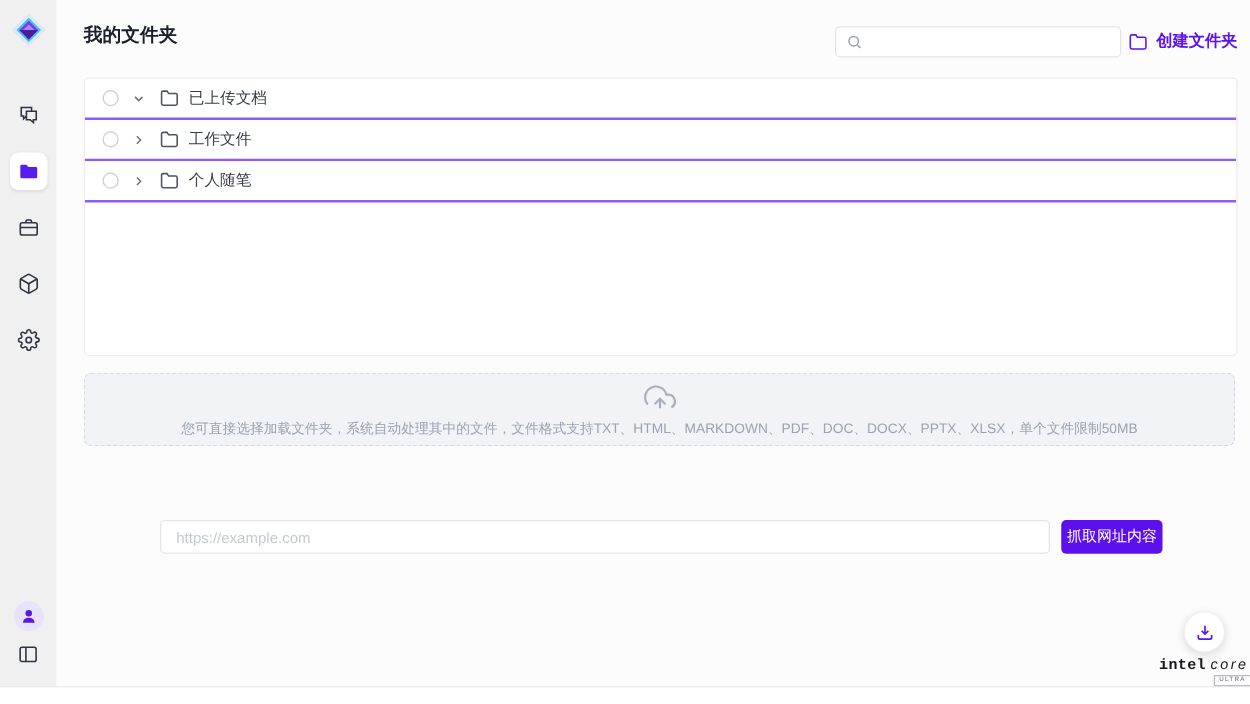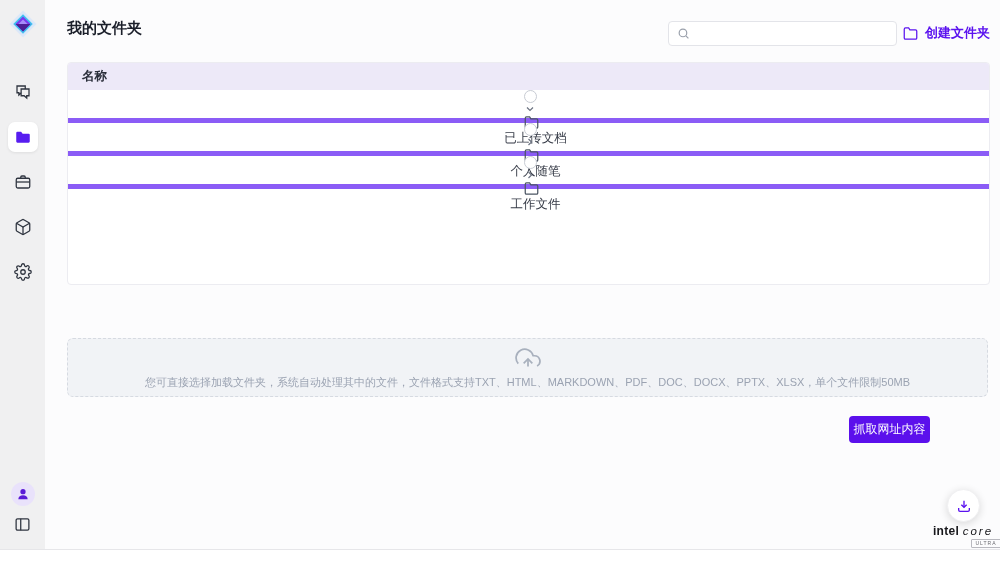--- a/index.html
+++ b/index.html
@@ -27,48 +27,48 @@
   .searchbox input { border:none; outline:none; flex:1; font-size:12px; margin-left:6px; background:transparent; color:#333; }
   .create-btn { position:absolute; right:10px; top:24px; display:flex; align-items:center; gap:7px;
                 background:none; border:none; color:#5b13ef; font-size:13px; font-weight:bold; cursor:pointer;
                 font-family:Liberation Mono, monospace; }
 
   
   .panel { position:absolute; left:22px; top:62px; width:923px; height:223px; background:#fff;
            border:1px solid #ececf1; border-radius:4px; overflow:hidden; }
   .thead { height:27px; background:#ede9f8; display:flex; align-items:center; padding-left:14px;
            font-size:12.5px; font-weight:bold; color:#2a2e3a; }
-  .frow { height:33px; display:flex; align-items:center; padding-left:14px; border-bottom:5px solid #8b5cf6; cursor:pointer; background:#fff;flex-direction:column; }
+  .frow { height:33px; display:flex; align-items:center; padding-left:14px; border-bottom:2px solid #8b5cf6; cursor:pointer; background:#fff; }
   .chk { width:13px; height:13px; border:1.5px solid #c8ccd4; border-radius:50%; margin-right:10px; background:#fff; cursor:pointer; flex:0 0 auto; }
   .chev { width:12px; height:12px; margin-right:11px; cursor:pointer; flex:0 0 auto; }
   .ficon { width:15px; height:15px; margin-right:8px; flex:0 0 auto; }
   .flabel { font-size:12.5px; color:#363b47; }
 
   
   .dropzone { position:absolute; left:22px; top:298px; width:921px; height:59px; background:#f1f3f6;
               border:1px dashed #d6dae1; border-radius:6px; display:flex; flex-direction:column;
-              align-items:center; justify-content:center; cursor:pointer;margin-top:40px; }
+              align-items:center; justify-content:center; cursor:pointer; }
   .dz-hint { font-size:11px; color:#9ba3b2; margin-top:3px; }
   .or-link { position:absolute; left:0; right:0; top:382px; text-align:center; font-size:11px; color:#8c93a3; }
 
   .url-input { position:absolute; left:83px; top:416px; width:712px; height:27px; border:1px solid #e3e5ea;
                border-radius:4px; padding:0 12px; font-size:12px; color:#333; outline:none; background:#fff;
                font-family:"Liberation Sans","DejaVu Sans",sans-serif; }
   .url-input::placeholder { color:#c5c9d2; }
   .fetch-btn { position:absolute; left:804px; top:416px; width:81px; height:27px; background:#5b10ec; color:#fff;
                font-size:12px; border:none; border-radius:4px; cursor:pointer;
                font-family:Liberation Mono, monospace; }
 
   
   .fab { position:absolute; left:902px; top:489px; width:33px; height:33px; border-radius:50%; background:#fff;
          border:1px solid #f0f0f2; box-shadow:0 2px 8px rgba(0,0,0,.14); display:flex; align-items:center;
          justify-content:center; cursor:pointer; }
   .intel { position:absolute; left:868px; top:524px; width:100px; display:flex; flex-direction:column; align-items:center; }
   .intel-row { font-size:12px; color:#17171b; letter-spacing:.3px; }
-  .intel-row .i1 { font-weight:bold; }
+  .intel-row .i1 { font-weight:bold;font-family:Liberation Mono, monospace; }
   .intel-row .i2 { letter-spacing:2px; font-size:11.5px;font-style:italic; }
   .intel-badge { margin-left:46px; margin-top:1px; font-size:5px; color:#6b6b70; border:1px solid #b9b9bf;
                  border-radius:1px; padding:0 3px; letter-spacing:1px; line-height:7px; }
 
   .bottom-line { position:absolute; left:0; top:549px; width:1000px; height:1px; background:#e6e6e9; }
   .below-line { position:absolute; left:0; top:550px; width:1000px; height:13px; background:#fff; }
 </style>
 </head>
 <body>
 
@@ -145,69 +145,67 @@
     </div>
 
     <button class="create-btn">
       <svg width="15" height="15" viewBox="0 0 24 24" fill="none" stroke="#5b13ef" stroke-width="2">
         <path d="M22 19a2 2 0 0 1-2 2H4a2 2 0 0 1-2-2V5a2 2 0 0 1 2-2h5l2 3h9a2 2 0 0 1 2 2z"></path>
       </svg>
       <span>创建文件夹</span>
     </button>
 
     <div class="panel">
-      <div class="thead">
-        <span>名称</span>
-      </div>
 
       <div class="frow">
         <span class="chk"></span>
         <svg class="chev" viewBox="0 0 24 24" fill="none" stroke="#6b7280" stroke-width="2.4">
           <polyline points="6 9 12 15 18 9"></polyline>
         </svg>
         <svg class="ficon" viewBox="0 0 24 24" fill="none" stroke="#4b5563" stroke-width="2">
           <path d="M22 19a2 2 0 0 1-2 2H4a2 2 0 0 1-2-2V5a2 2 0 0 1 2-2h5l2 3h9a2 2 0 0 1 2 2z"></path>
         </svg>
         <span class="flabel">已上传文档</span>
       </div>
 
       <div class="frow">
         <span class="chk"></span>
         <svg class="chev" viewBox="0 0 24 24" fill="none" stroke="#6b7280" stroke-width="2.4">
           <polyline points="9 6 15 12 9 18"></polyline>
         </svg>
         <svg class="ficon" viewBox="0 0 24 24" fill="none" stroke="#4b5563" stroke-width="2">
           <path d="M22 19a2 2 0 0 1-2 2H4a2 2 0 0 1-2-2V5a2 2 0 0 1 2-2h5l2 3h9a2 2 0 0 1 2 2z"></path>
         </svg>
-        <span class="flabel">个人随笔</span>
+        <span class="flabel">工作文件</span>
       </div>
 
       <div class="frow">
         <span class="chk"></span>
         <svg class="chev" viewBox="0 0 24 24" fill="none" stroke="#6b7280" stroke-width="2.4">
           <polyline points="9 6 15 12 9 18"></polyline>
         </svg>
         <svg class="ficon" viewBox="0 0 24 24" fill="none" stroke="#4b5563" stroke-width="2">
           <path d="M22 19a2 2 0 0 1-2 2H4a2 2 0 0 1-2-2V5a2 2 0 0 1 2-2h5l2 3h9a2 2 0 0 1 2 2z"></path>
         </svg>
-        <span class="flabel">工作文件</span>
+        <span class="flabel">个人随笔</span>
       </div>
 
     </div>
 
     <div class="dropzone">
       <svg width="26" height="26" viewBox="0 0 24 24" fill="none" stroke="#a8b0bd" stroke-width="1.6">
         <path d="M20.39 18.39A5 5 0 0 0 18 9h-1.26A8 8 0 1 0 3 16.3"></path>
         <polyline points="16 16 12 12 8 16"></polyline>
         <line x1="12" y1="12" x2="12" y2="19"></line>
       </svg>
       <div class="dz-hint">您可直接选择加载文件夹，系统自动处理其中的文件，文件格式支持TXT、HTML、MARKDOWN、PDF、DOC、DOCX、PPTX、XLSX，单个文件限制50MB</div>
     </div>
 
 
+    <input class="url-input" type="text" placeholder="https://example.com" style="">
     <button class="fetch-btn">抓取网址内容</button>
 
     <div class="fab">
       <svg width="16" height="16" viewBox="0 0 24 24" fill="none" stroke="#5b13ef" stroke-width="2">
         <path d="M20 15v3a2 2 0 0 1-2 2H6a2 2 0 0 1-2-2v-3"></path>
         <polyline points="8 10 12 14 16 10"></polyline>
         <line x1="12" y1="14" x2="12" y2="4"></line>
       </svg>
     </div>
 

